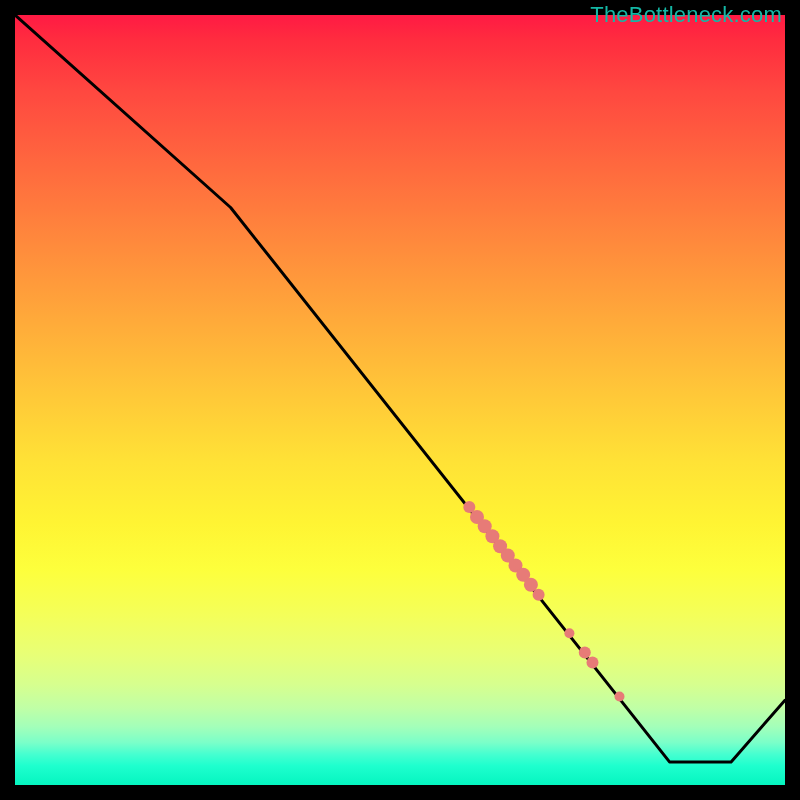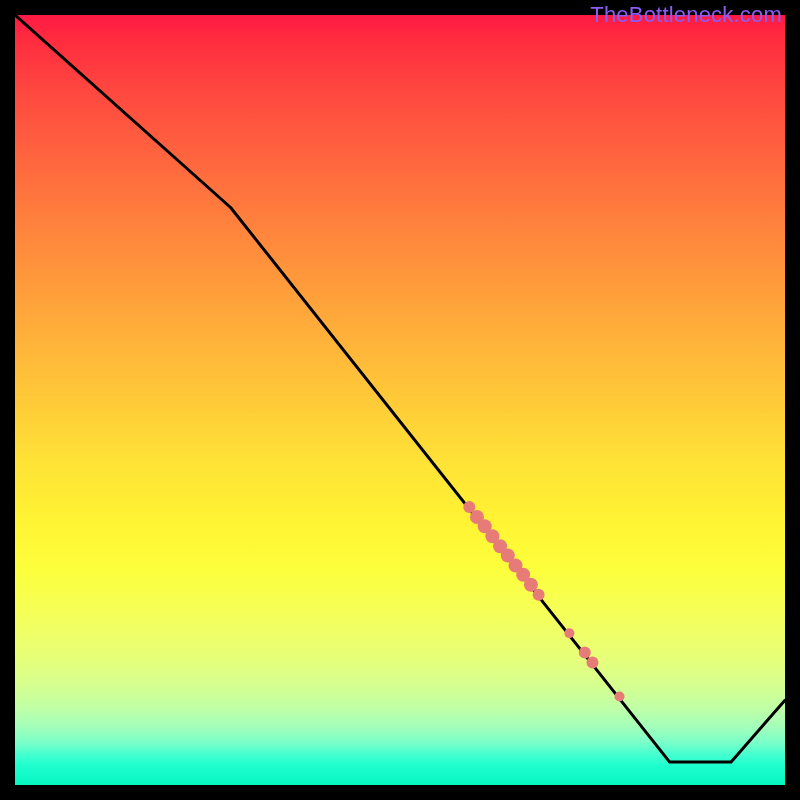--- a/index.html
+++ b/index.html
@@ -40,21 +40,21 @@
       #7affc9 94.5%,
       #46ffd0 96%,
       #1effce 97.5%,
       #05f5c0 100%
     );
   }
   .watermark {
     position: absolute;
     top: 2px;
     right: 18px;
-    color: #8b5cf6;
+    color: #14b8a6;
     font-size: 22px;
     font-weight: 500;
     letter-spacing: 0.2px;
     z-index: 10;
     text-align: right;
   }
   svg.curve {
     position: absolute;
     top: 15px; left: 15px;
     width: 770px; height: 770px;

